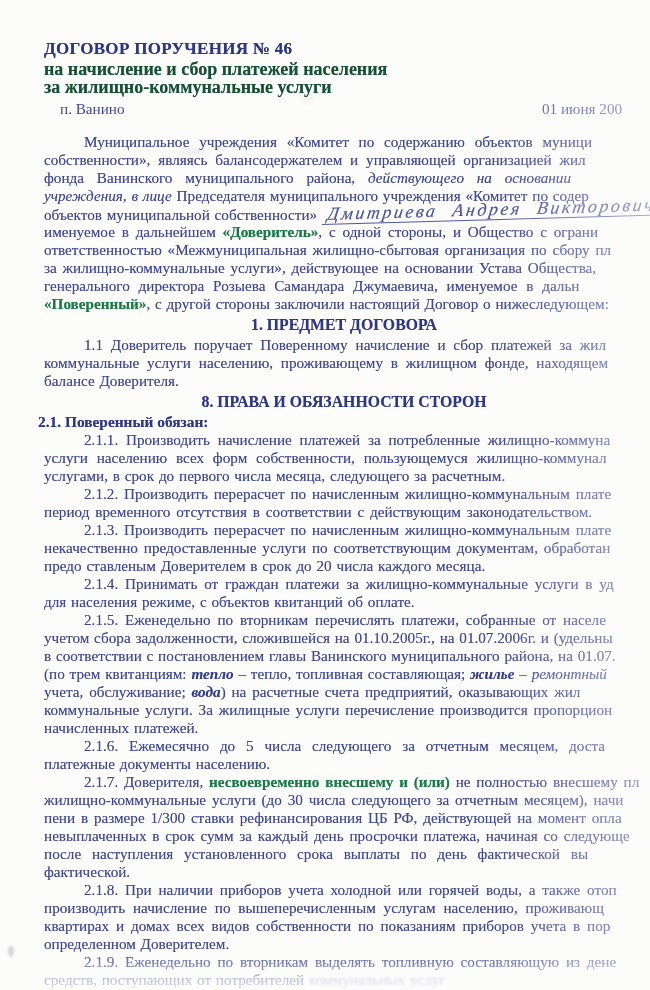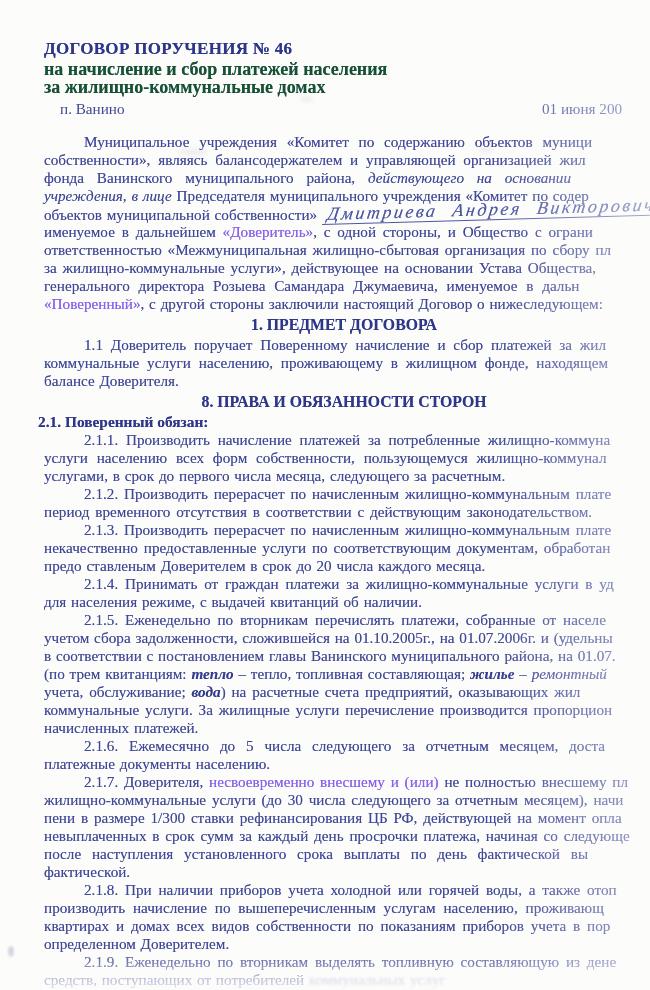--- a/index.html
+++ b/index.html
@@ -41,21 +41,21 @@
   .line.first{padding-left:40px;}
   .heading{
     width:600px;text-align:center;font-weight:bold;font-size:15.8px;
     line-height:21px;margin:1px 0;color:#2e3689;
     text-shadow:0 0 .6px rgba(46,54,137,.65);
   }
   .subheading{
     font-weight:bold;font-size:15.4px;line-height:18px;margin-left:-6px;
     color:#2e3689;text-shadow:0 0 .6px rgba(46,54,137,.65);
   }
-  .b{font-weight:normal;color:#8b5cf6;}
+  .b{font-weight:bold;color:#15803d;}
   .i{font-style:italic;}
   .bi{font-weight:bold;font-style:italic;color:#333b8d;}
   .hw{
     display:inline-block;font-style:italic;font-size:18px;
     letter-spacing:2.5px;word-spacing:8px;color:#4d57a5;
     border-bottom:1.4px solid #4d57a5;
     transform:rotate(-1.6deg) skewX(-10deg);transform-origin:left bottom;
     padding:0 6px 1px 4px;white-space:nowrap;
   }
   .fade{filter:blur(1.1px);opacity:.55;}
@@ -74,21 +74,21 @@
   .speck.s3{left:8px;top:946px;width:6px;height:11px;background:rgba(70,75,120,.22);filter:blur(1px);}
   .speck.s4{left:300px;top:96px;width:14px;height:6px;}
 </style>
 </head>
 <body>
 
 <div class="page">
   <div class="content">
     <div class="doc-title">ДОГОВОР ПОРУЧЕНИЯ № 46</div>
     <div class="doc-subtitle">на начисление и сбор платежей населения</div>
-    <div class="doc-subtitle">за жилищно-коммунальные домах</div>
+    <div class="doc-subtitle">за жилищно-коммунальные услуги</div>
     <div class="place-date">
       <span class="place">п. Ванино</span>
       <span class="date">01 июня 200</span>
     </div>
     <div class="doc-body">
         <div class="para">
           <div class="line first" style="word-spacing: 6px;"><span>Муниципальное учреждения «Комитет по содержанию объектов муници</span></div>
           <div class="line" style="word-spacing: 4px;"><span>собственности», являясь балансодержателем и управляющей организацией жил</span></div>
           <div class="line" style="word-spacing: 9px;"><span>фонда Ванинского муниципального района, </span><span class="i">действующего на основании</span></div>
           <div class="line" style="word-spacing: 1px;"><span class="i">учреждения, в лице </span><span>Председателя муниципального учреждения «Комитет по содер</span></div>
@@ -116,21 +116,21 @@
           <div class="line first" style="word-spacing: 2px;"><span>2.1.2. Производить перерасчет по начисленным жилищно-коммунальным плате</span></div>
           <div class="line" style="word-spacing: 2px;"><span>период  временного отсутствия в соответствии с действующим законодательством.</span></div>
         </div>
         <div class="para">
           <div class="line first" style="word-spacing: 2px;"><span>2.1.3. Производить перерасчет по начисленным жилищно-коммунальным плате</span></div>
           <div class="line" style="word-spacing: 2px;"><span>некачественно предоставленные услуги по соответствующим  документам, обработан</span></div>
           <div class="line" style="word-spacing: 1px;"><span>предо ставленым Доверителем в срок до 20 числа каждого месяца.</span></div>
         </div>
         <div class="para">
           <div class="line first" style="word-spacing: 3px;"><span>2.1.4. Принимать от граждан платежи за жилищно-коммунальные услуги в уд</span></div>
-          <div class="line" style="word-spacing: 1px;"><span>для населения режиме, с выдачей квитанций об наличии.</span></div>
+          <div class="line" style="word-spacing: 1px;"><span>для населения режиме, с объектов квитанций об оплате.</span></div>
         </div>
         <div class="para">
           <div class="line first" style="word-spacing: 3px;"><span>2.1.5. Еженедельно по вторникам перечислять платежи, собранные от населе</span></div>
           <div class="line" style="word-spacing: 1px;"><span>учетом сбора задолженности, сложившейся на 01.10.2005г., на 01.07.2006г. и (удельны</span></div>
           <div class="line" style="word-spacing: 1px;"><span>в соответствии с постановлением главы Ванинского муниципального района, на 01.07.</span></div>
           <div class="line" style="word-spacing: 1px;"><span>(по трем квитанциям: </span><span class="bi">тепло</span><span> – тепло, топливная составляющая; </span><span class="bi">жилье</span><span class="i"> – ремонтный</span></div>
           <div class="line" style="word-spacing: 2px;"><span>учета, обслуживание; </span><span class="bi">вода</span><span>)  на расчетные счета предприятий, оказывающих жил</span></div>
           <div class="line" style="word-spacing: 2px;"><span>коммунальные услуги. За жилищные услуги перечисление производится пропорцион</span></div>
           <div class="line" style="word-spacing: 1px;"><span>начисленных платежей.</span></div>
         </div>

